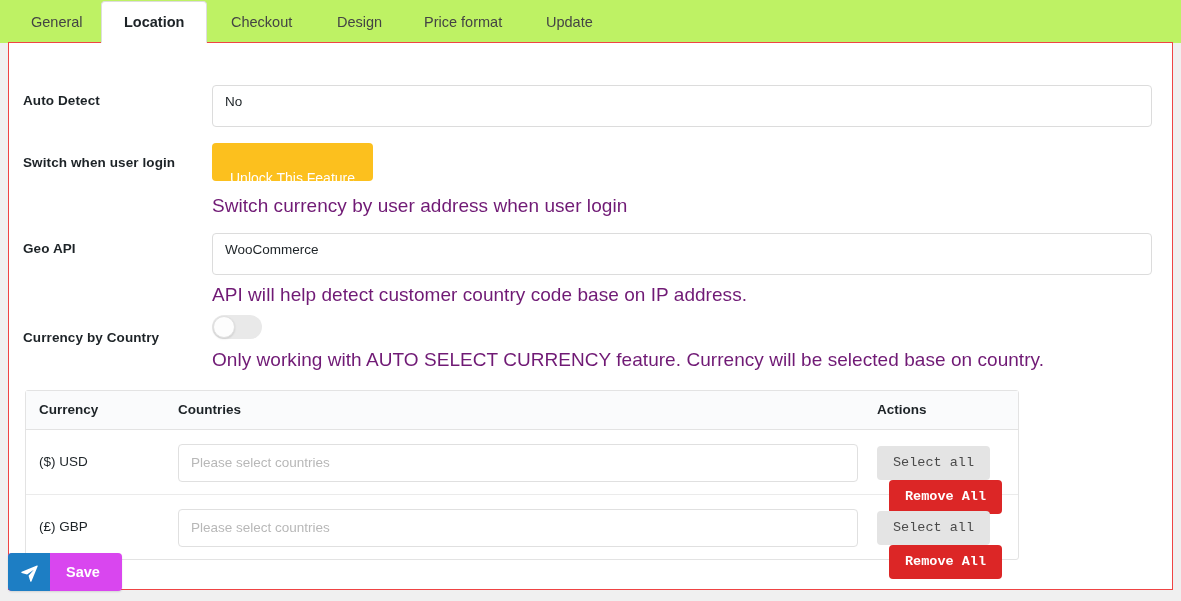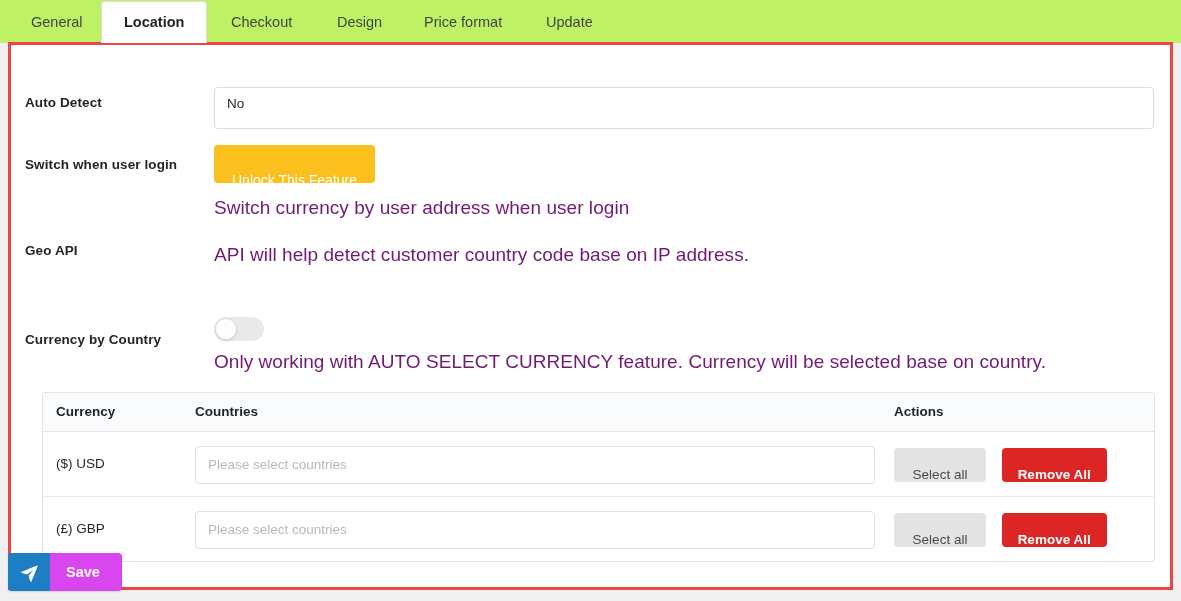--- a/index.html
+++ b/index.html
@@ -55,21 +55,21 @@
   }
 
   
   .panel {
     position: absolute;
     left: 8px;
     top: 42px;
     width: 1165px;
     height: 548px;
     background: #ffffff;
-    border: 3px solid #ef4444;
+    border: 1px solid #ef4444;
     box-sizing: border-box;
   }
 
   
   .form-row {
     position: absolute;
     left: 0;
     width: 100%;
   }
   .field-label {
@@ -146,23 +146,23 @@
     border-radius: 50%;
     background: #fdfdfd;
     border: 1px solid #e0e0e0;
     box-sizing: border-box;
     box-shadow: 0 1px 2px rgba(0,0,0,0.12);
   }
 
   
   .ctable {
     position: absolute;
-    left: 31px;
+    left: 16px;
     top: 347px;
-    width: 1113px;
+    width: 994px;
     border: 1px solid #e3e3e3;
     border-radius: 3px;
     box-sizing: border-box;
     background: #fff;
   }
   .ctable .thead {
     height: 38px;
     background: #fafbfc;
     border-bottom: 1px solid #e3e3e3;
     position: relative;
@@ -218,23 +218,23 @@
     left: 851px;
     top: 16px;
     height: 34px;
   }
   .btn-selall, .btn-removeall {
     display: inline-block;
     height: 34px;
     line-height: 34px;
     border: none;
     border-radius: 4px;
-    font-family: Liberation Sans, sans-serif;
-    font-size: 13.5px;
-    padding: 10px 16px;
+    font-family: Liberation Mono, monospace;
+    font-size: 13.5px;
+    padding: 0 16px;
     cursor: pointer;
     vertical-align: top;
     white-space: nowrap;
   }
   .btn-selall {
     background: #e4e4e4;
     color: #4a4a4a;
     min-width: 92px;
   }
   .btn-removeall {
@@ -302,20 +302,21 @@
     <div class="field-label" style="top:12px;">Switch when user login</div>
     <div class="control-area" style="top:0px;">
       <button class="btn-unlock">Unlock This Feature</button>
       <div class="helper" style="margin-top:9px;">Switch currency by user address when user login</div>
     </div>
   </div>
 
   <div class="form-row" style="top:190px;">
     <div class="field-label" style="top:8px;">Geo API</div>
     <div class="control-area" style="top:0px;">
+      <div class="select-box">WooCommerce</div>
       <div class="helper" style="margin-top:9px;">API will help detect customer country code base on IP address.</div>
     </div>
   </div>
 
   <div class="form-row" style="top:272px;">
     <div class="field-label" style="top:15px;">Currency by Country</div>
     <div class="control-area" style="top:0px;">
       <div class="toggle">
         <div class="knob"></div>
       </div>

